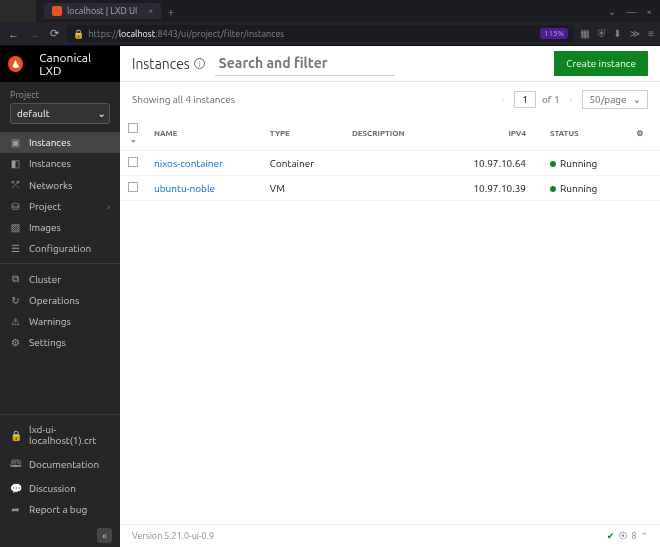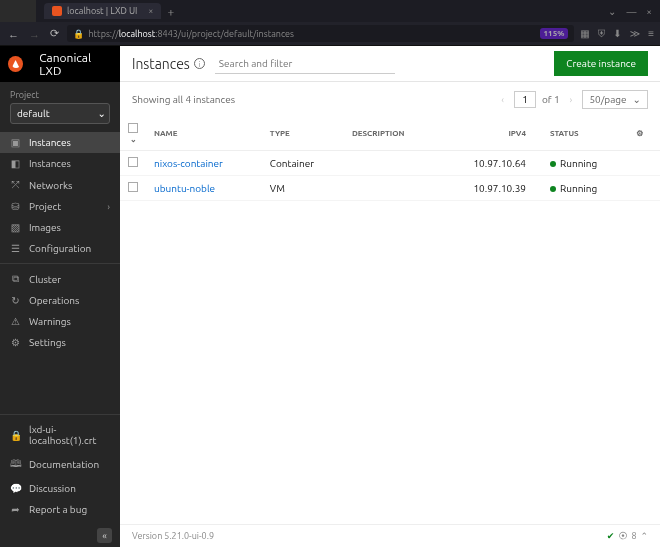--- a/index.html
+++ b/index.html
@@ -13,21 +13,21 @@
 .new-tab { margin-left: 6px; color: #888; cursor: pointer; font-size: 12px; }
 .window-controls { margin-left: auto; display: flex; gap: 10px; color: #888; }
 
 .browser-toolbar { height: 24px; background: #22222a; display: flex; align-items: center; padding: 0 6px; gap: 6px; color: #aaa; border-bottom: 1px solid #111; }
 .nav-btn { color: #bbb; cursor: pointer; padding: 2px; font-size: 11px; }
 .nav-btn.disabled { color: #555; }
 .url-bar { flex: 1; background: #1a1a20; border-radius: 3px; padding: 3px 6px; display: flex; align-items: center; gap: 4px; font-size: 9px; }
 .url-lock { color: #888; }
 .url-text { color: #888; }
 .url-host { color: #fff; }
-.zoom-badge { background: #4c1d95; border-radius: 3px; padding: 1px 4px; font-size: 8px; margin-left: auto; font-weight: bold; }
+.zoom-badge { background: #4c1d95; border-radius: 3px; padding: 1px 4px; font-size: 8px; margin-left: auto; }
 .toolbar-icons { display: flex; gap: 8px; color: #888; }
 
 
 .app { display: flex; height: calc(547px - 46px); }
 .sidebar { width: 120px; background: #262626; color: #ccc; display: flex; flex-direction: column; }
 .brand { height: 36px; background: #000; display: flex; align-items: center; padding: 0 8px; gap: 16px; color: #fff; font-size: 12px; }
 .brand-logo { width: 16px; height: 16px; background: #e95420; border-radius: 50%; display: flex; align-items: center; justify-content: center; }
 .brand-logo::after { content: ''; width: 8px; height: 8px; background: #fff; border-radius: 50%; clip-path: polygon(50% 0, 100% 100%, 0 100%); }
 .project-section { padding: 8px 10px; }
 .project-label { font-size: 9px; color: #999; }
@@ -39,21 +39,21 @@
 .nav-icon { width: 11px; text-align: center; color: #999; }
 .nav-divider { height: 1px; background: #3a3a3a; margin: 4px 0; }
 .sidebar-bottom { list-style: none; padding: 4px 0; border-top: 1px solid #3a3a3a; }
 .collapse-btn { display: flex; justify-content: flex-end; padding: 4px 8px; }
 .collapse-btn span { background: #444; padding: 2px 5px; border-radius: 3px; cursor: pointer; color: #ccc; font-size: 10px; }
 
 .main { flex: 1; background: #fff; display: flex; flex-direction: column; color: #111; }
 .header-bar { height: 36px; display: flex; align-items: center; padding: 0 12px; gap: 10px; border-bottom: 1px solid #e5e5e5; }
 .page-title { font-size: 14px; font-weight: 300; display: flex; align-items: center; gap: 4px; }
 .info-icon { width: 11px; height: 11px; border: 1px solid #666; border-radius: 50%; font-size: 7px; display: flex; align-items: center; justify-content: center; color: #666; }
-.search-box { border: none; border-bottom: 1px solid #ccc; padding: 4px; font-size: 10px; width: 180px; background: transparent; }
+.search-box { border: none; border-bottom: 1px solid #ccc; padding: 4px; font-size: 14px; width: 180px; background: transparent; font-weight: bold; }
 .create-btn { margin-left: auto; background: #0e8420; color: #fff; border: none; padding: 7px 12px; font-size: 10px; cursor: pointer; }
 
 .toolbar-row { display: flex; align-items: center; padding: 8px 12px; font-size: 10px; color: #666; }
 .pagination { margin-left: auto; display: flex; align-items: center; gap: 6px; }
 .page-nav { color: #ccc; cursor: pointer; padding: 2px 4px; }
 .page-input { width: 22px; text-align: center; border: 1px solid #ccc; padding: 2px; font-size: 10px; }
 .perpage { border: 1px solid #ccc; padding: 3px 6px; display: flex; gap: 6px; align-items: center; cursor: pointer; }
 
 .table { width: 100%; border-collapse: collapse; }
 .table th { text-align: left; font-size: 8px; font-weight: 600; color: #666; text-transform: uppercase; padding: 6px 8px; border-bottom: 1px solid #eee; }
@@ -86,21 +86,21 @@
     <span>×</span>
   </div>
 </div>
 
 <div class="browser-toolbar">
   <span class="nav-btn">←</span>
   <span class="nav-btn disabled">→</span>
   <span class="nav-btn">⟳</span>
   <div class="url-bar">
     <span class="url-lock">🔒</span>
-    <span class="url-text"><span>https://</span><span class="url-host">localhost</span><span>:8443/ui/project/default/instances</span></span>
+    <span class="url-text"><span>https://</span><span class="url-host">localhost</span><span>:8443/ui/project/filter/instances</span></span>
     <span class="zoom-badge">115%</span>
   </div>
   <div class="toolbar-icons">
     <span>▦</span>
     <span>⛨</span>
     <span>⬇</span>
     <span>≫</span>
     <span>≡</span>
   </div>
 </div>

